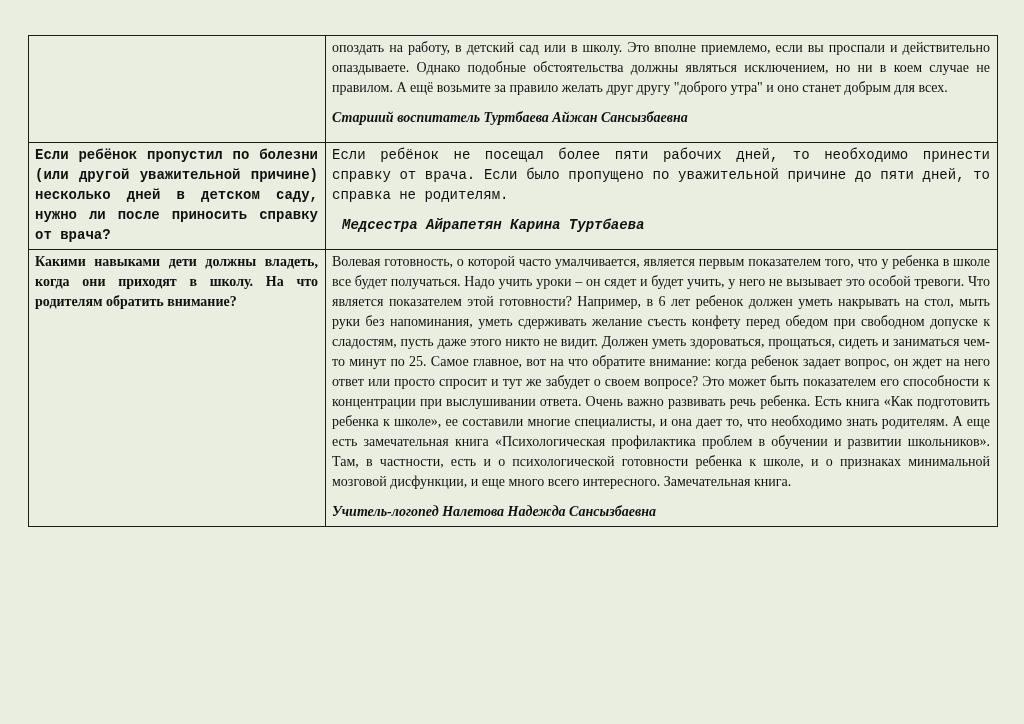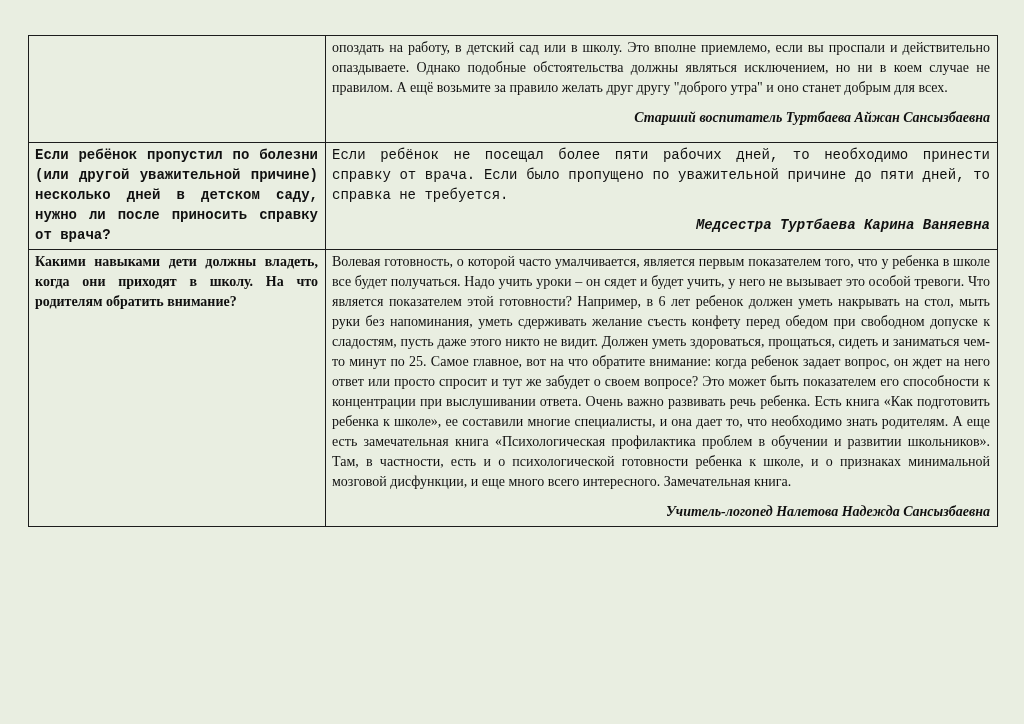--- a/index.html
+++ b/index.html
@@ -37,21 +37,21 @@
   td.q-cell {
     font-weight: bold;
   }
   .answer {
     white-space: pre-line;
   }
   .signature {
     font-weight: bold;
     font-style: italic;
     margin-top: 10px;
-    text-align: right;
+    text-align: left;
   }
   .sig-indent {
     padding-left: 10px;
   }
   tr.row-1 td { height: 100px; }
   tr.row-2 td { height: 66px; font-family: Liberation Mono, monospace; }
   tr.row-3 td { height: 236px; }
 </style>
 </head>
 <body>
@@ -70,22 +70,22 @@
         <td class="a-cell">
           <div class="answer">опоздать на работу, в детский сад или в школу. Это вполне приемлемо, если вы проспали и действительно опаздываете. Однако подобные обстоятельства должны являться исключением, но ни в коем случае не правилом. А ещё возьмите за правило желать друг другу "доброго утра" и оно станет добрым для всех.</div>
           <div class="signature">Старший воспитатель Туртбаева Айжан Сансызбаевна</div>
         </td>
       </tr>
       <tr class="row-2">
         <td class="q-cell">
           <div class="question">Если ребёнок пропустил по болезни (или другой уважительной причине) несколько дней в детском саду, нужно ли после приносить справку от врача?</div>
         </td>
         <td class="a-cell">
-          <div class="answer">Если ребёнок не посещал более пяти рабочих дней, то необходимо принести справку от врача. Если было пропущено по уважительной причине до пяти дней, то справка не требуется.</div>
-          <div class="signature sig-indent">Медсестра Туртбаева Карина Ваняевна</div>
+          <div class="answer">Если ребёнок не посещал более пяти рабочих дней, то необходимо принести справку от врача. Если было пропущено по уважительной причине до пяти дней, то справка не родителям.</div>
+          <div class="signature sig-indent">Медсестра Айрапетян Карина Туртбаева</div>
         </td>
       </tr>
       <tr class="row-3">
         <td class="q-cell">
           <div class="question">Какими навыками дети должны владеть, когда они приходят в школу. На что родителям обратить внимание?</div>
         </td>
         <td class="a-cell">
           <div class="answer">Волевая готовность, о которой часто умалчивается, является первым показателем того, что у ребенка в школе все будет получаться. Надо учить уроки – он сядет и будет учить, у него не вызывает это особой тревоги. Что является показателем этой готовности? Например, в 6 лет ребенок должен уметь накрывать на стол, мыть руки без напоминания, уметь сдерживать желание съесть конфету перед обедом при свободном допуске к сладостям, пусть даже этого никто не видит. Должен уметь здороваться, прощаться, сидеть и заниматься чем-то минут по 25. Самое главное, вот на что обратите внимание: когда ребенок задает вопрос, он ждет на него ответ или просто спросит и тут же забудет о своем вопросе? Это может быть показателем его способности к концентрации при выслушивании ответа. Очень важно развивать речь ребенка. Есть книга «Как подготовить ребенка к школе», ее составили многие специалисты, и она дает то, что необходимо знать родителям. А еще есть замечательная книга «Психологическая профилактика проблем в обучении и развитии школьников». Там, в частности, есть и о психологической готовности ребенка к школе, и о признаках минимальной мозговой дисфункции, и еще много всего интересного. Замечательная книга.</div>
           <div class="signature">Учитель-логопед Налетова Надежда Сансызбаевна</div>
         </td>

